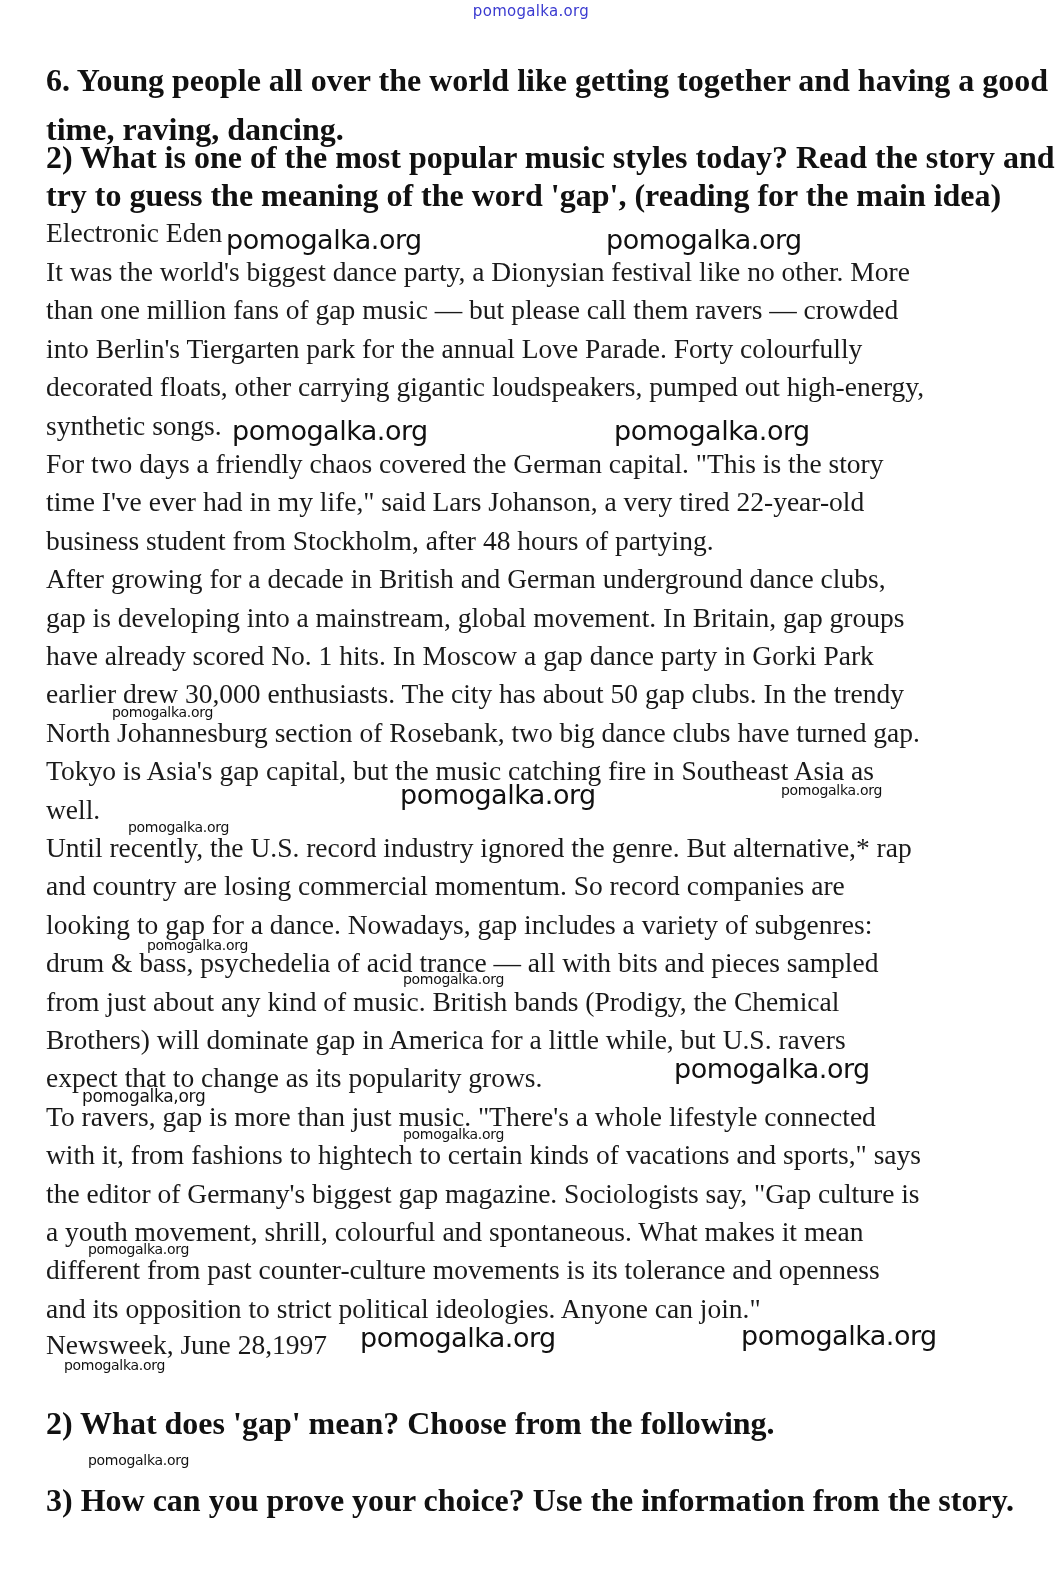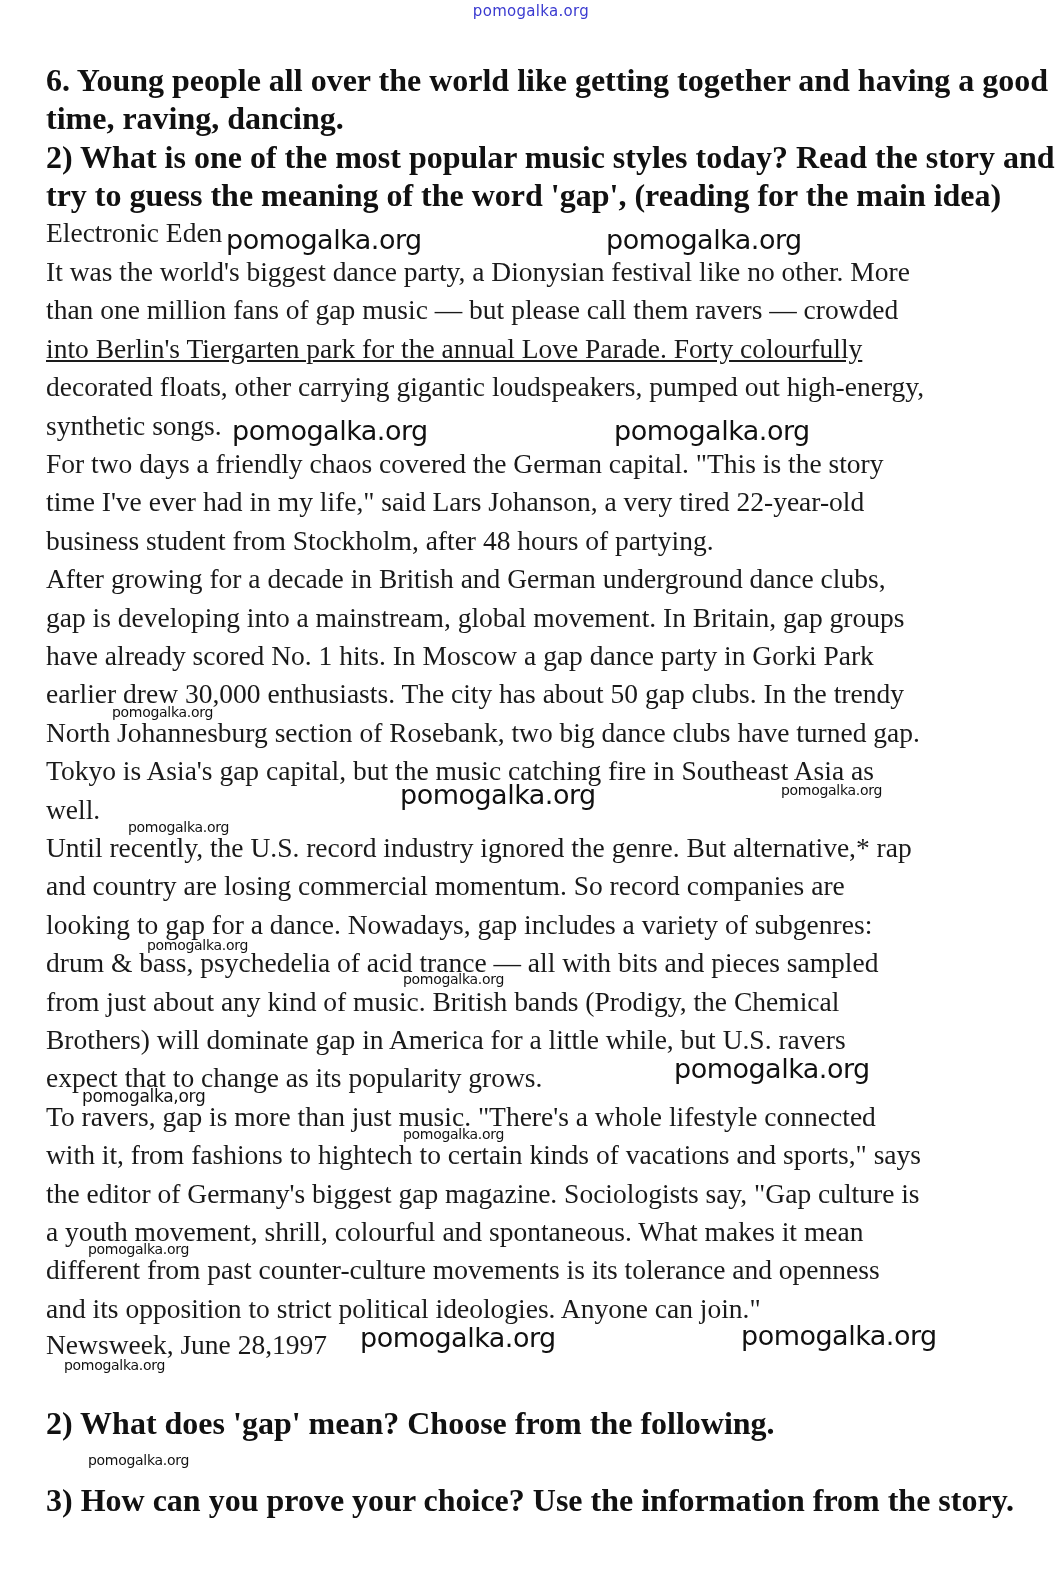--- a/index.html
+++ b/index.html
@@ -28,30 +28,30 @@
     .wm.small { font-size: 14px; letter-spacing: -0.3px; }
   </style>
 </head>
 <body>
 
 <div class="page">
 
   <div class="topmark">pomogalka.org</div>
 
   <div class="heading" style="top:61px">6. Young people all over the world like getting together and having a good</div>
-  <div class="heading" style="top:99px">time, raving, dancing.</div>
+  <div class="heading" style="top:110px">time, raving, dancing.</div>
   <div class="heading" style="top:138px">2) What is one of the most popular music styles today? Read the story and</div>
   <div class="heading" style="top:176px">try to guess the meaning of the word 'gap', (reading for the main idea)</div>
 
   <div class="line" style="top:214px">Electronic Eden</div>
 
   <div id="story-lines">
       <div class="line" style="top: 253px;">It was the world's biggest dance party, a Dionysian festival like no other. More</div>
       <div class="line" style="top: 291.4px;">than one million fans of gap music — but please call them ravers — crowded</div>
-      <div class="line" style="top: 329.8px; text-decoration: underline;">into Berlin's Tiergarten park for the annual Love Parade. Forty colourfully</div>
+      <div class="line" style="top: 329.8px;">into Berlin's Tiergarten park for the annual Love Parade. Forty colourfully</div>
       <div class="line" style="top: 368.2px;">decorated floats, other carrying gigantic loudspeakers, pumped out high-energy,</div>
       <div class="line" style="top: 406.6px;">synthetic songs.</div>
       <div class="line" style="top: 445px;">For two days a friendly chaos covered the German capital. "This is the story</div>
       <div class="line" style="top: 483.4px;">time I've ever had in my life," said Lars Johanson, a very tired 22-year-old</div>
       <div class="line" style="top: 521.8px;">business student from Stockholm, after 48 hours of partying.</div>
       <div class="line" style="top: 560.2px;">After growing for a decade in British and German underground dance clubs,</div>
       <div class="line" style="top: 598.6px;">gap is developing into a mainstream, global movement. In Britain, gap groups</div>
       <div class="line" style="top: 637px;">have already scored No. 1 hits. In Moscow a gap dance party in Gorki Park</div>
       <div class="line" style="top: 675.4px;">earlier drew 30,000 enthusiasts. The city has about 50 gap clubs. In the trendy</div>
       <div class="line" style="top: 713.8px;">North Johannesburg section of Rosebank, two big dance clubs have turned gap.</div>

